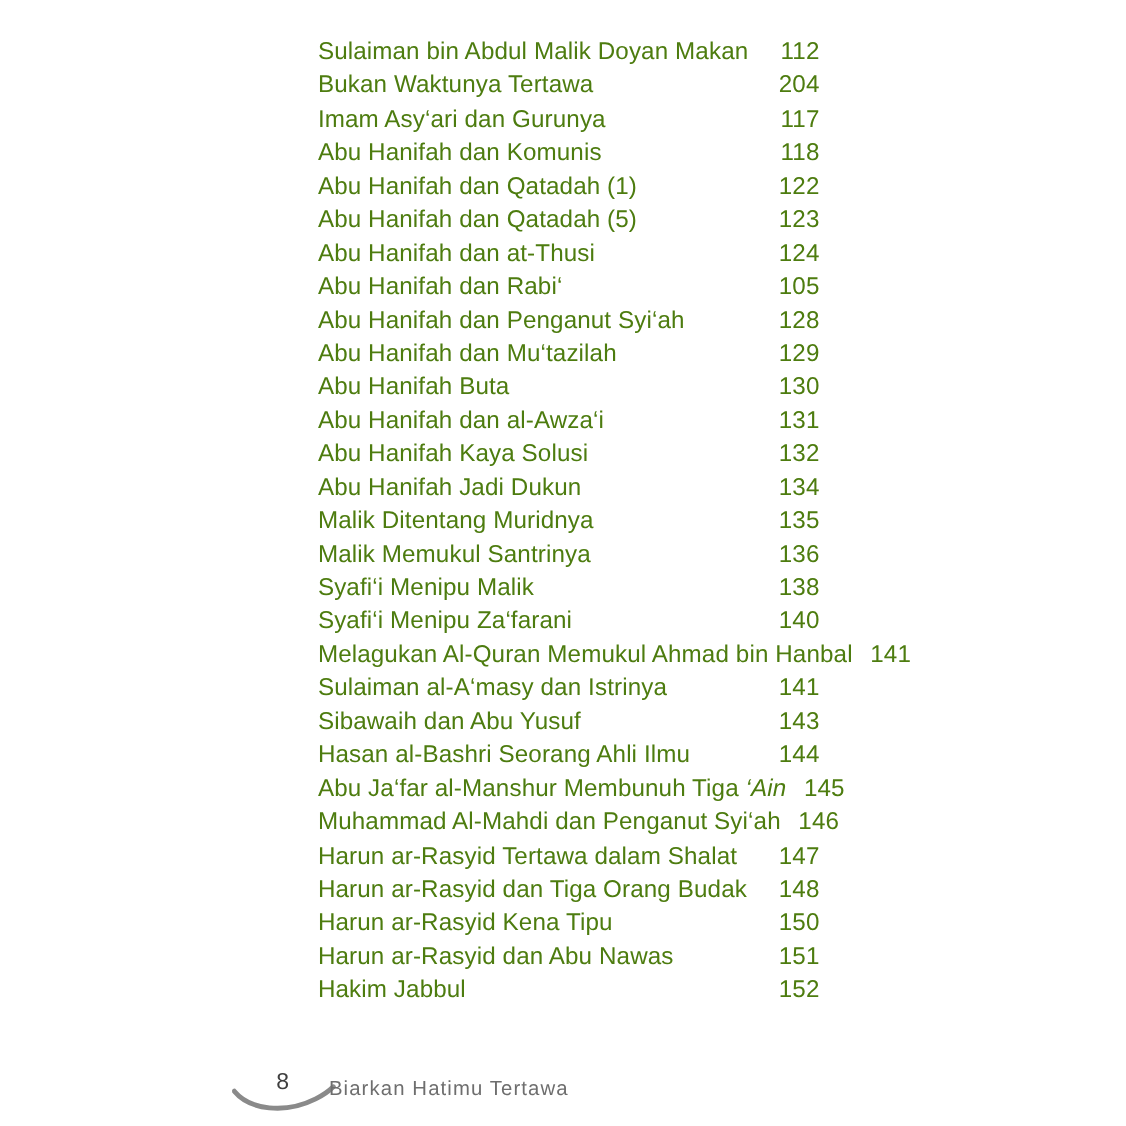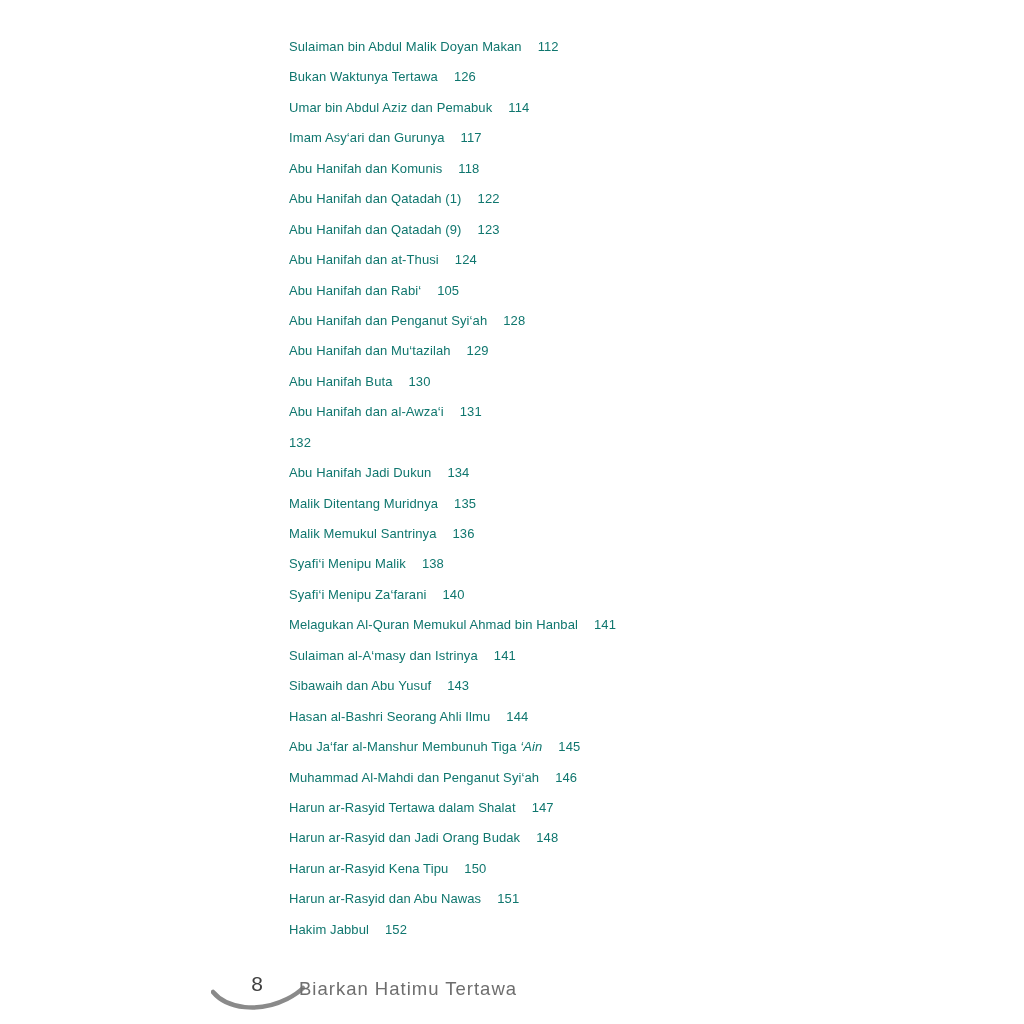--- a/index.html
+++ b/index.html
@@ -21,26 +21,26 @@
     background: #ffffff;
   }
   .toc {
     position: absolute;
     left: 289px;
     top: 32px;
     width: 456px;
   }
   .toc-row {
     display: flex;
-    justify-content: flex-start;
+    justify-content: space-between;
     align-items: baseline;
     height: 30.45px;
     line-height: 30.45px;
-    font-size: 13px;
-    color: #0f766e;
+    font-size: 22px;
+    color: #4d7c0f;
     letter-spacing: 0.1px;
     white-space: nowrap;
   }
   .toc-title {
     padding-right: 16px;
   }
   .toc-title em {
     font-style: italic;
   }
   .toc-page {
@@ -83,40 +83,36 @@
 
 <div class="page">
 
   <div class="toc">
       <div class="toc-row">
         <span class="toc-title">Sulaiman bin Abdul Malik Doyan Makan</span>
         <span class="toc-page">112</span>
       </div>
       <div class="toc-row">
         <span class="toc-title">Bukan Waktunya Tertawa</span>
-        <span class="toc-page">126</span>
-      </div>
-      <div class="toc-row">
-        <span class="toc-title">Umar bin Abdul Aziz dan Pemabuk</span>
-        <span class="toc-page">114</span>
+        <span class="toc-page">204</span>
       </div>
       <div class="toc-row">
         <span class="toc-title">Imam Asy‘ari dan Gurunya</span>
         <span class="toc-page">117</span>
       </div>
       <div class="toc-row">
         <span class="toc-title">Abu Hanifah dan Komunis</span>
         <span class="toc-page">118</span>
       </div>
       <div class="toc-row">
         <span class="toc-title">Abu Hanifah dan Qatadah (1)</span>
         <span class="toc-page">122</span>
       </div>
       <div class="toc-row">
-        <span class="toc-title">Abu Hanifah dan Qatadah (9)</span>
+        <span class="toc-title">Abu Hanifah dan Qatadah (5)</span>
         <span class="toc-page">123</span>
       </div>
       <div class="toc-row">
         <span class="toc-title">Abu Hanifah dan at-Thusi</span>
         <span class="toc-page">124</span>
       </div>
       <div class="toc-row">
         <span class="toc-title">Abu Hanifah dan Rabi‘</span>
         <span class="toc-page">105</span>
       </div>
@@ -130,20 +126,21 @@
       </div>
       <div class="toc-row">
         <span class="toc-title">Abu Hanifah Buta</span>
         <span class="toc-page">130</span>
       </div>
       <div class="toc-row">
         <span class="toc-title">Abu Hanifah dan al-Awza‘i</span>
         <span class="toc-page">131</span>
       </div>
       <div class="toc-row">
+        <span class="toc-title">Abu Hanifah Kaya Solusi</span>
         <span class="toc-page">132</span>
       </div>
       <div class="toc-row">
         <span class="toc-title">Abu Hanifah Jadi Dukun</span>
         <span class="toc-page">134</span>
       </div>
       <div class="toc-row">
         <span class="toc-title">Malik Ditentang Muridnya</span>
         <span class="toc-page">135</span>
       </div>
@@ -181,21 +178,21 @@
       </div>
       <div class="toc-row">
         <span class="toc-title">Muhammad Al-Mahdi dan Penganut Syi‘ah</span>
         <span class="toc-page">146</span>
       </div>
       <div class="toc-row">
         <span class="toc-title">Harun ar-Rasyid Tertawa dalam Shalat</span>
         <span class="toc-page">147</span>
       </div>
       <div class="toc-row">
-        <span class="toc-title">Harun ar-Rasyid dan Jadi Orang Budak</span>
+        <span class="toc-title">Harun ar-Rasyid dan Tiga Orang Budak</span>
         <span class="toc-page">148</span>
       </div>
       <div class="toc-row">
         <span class="toc-title">Harun ar-Rasyid Kena Tipu</span>
         <span class="toc-page">150</span>
       </div>
       <div class="toc-row">
         <span class="toc-title">Harun ar-Rasyid dan Abu Nawas</span>
         <span class="toc-page">151</span>
       </div>

